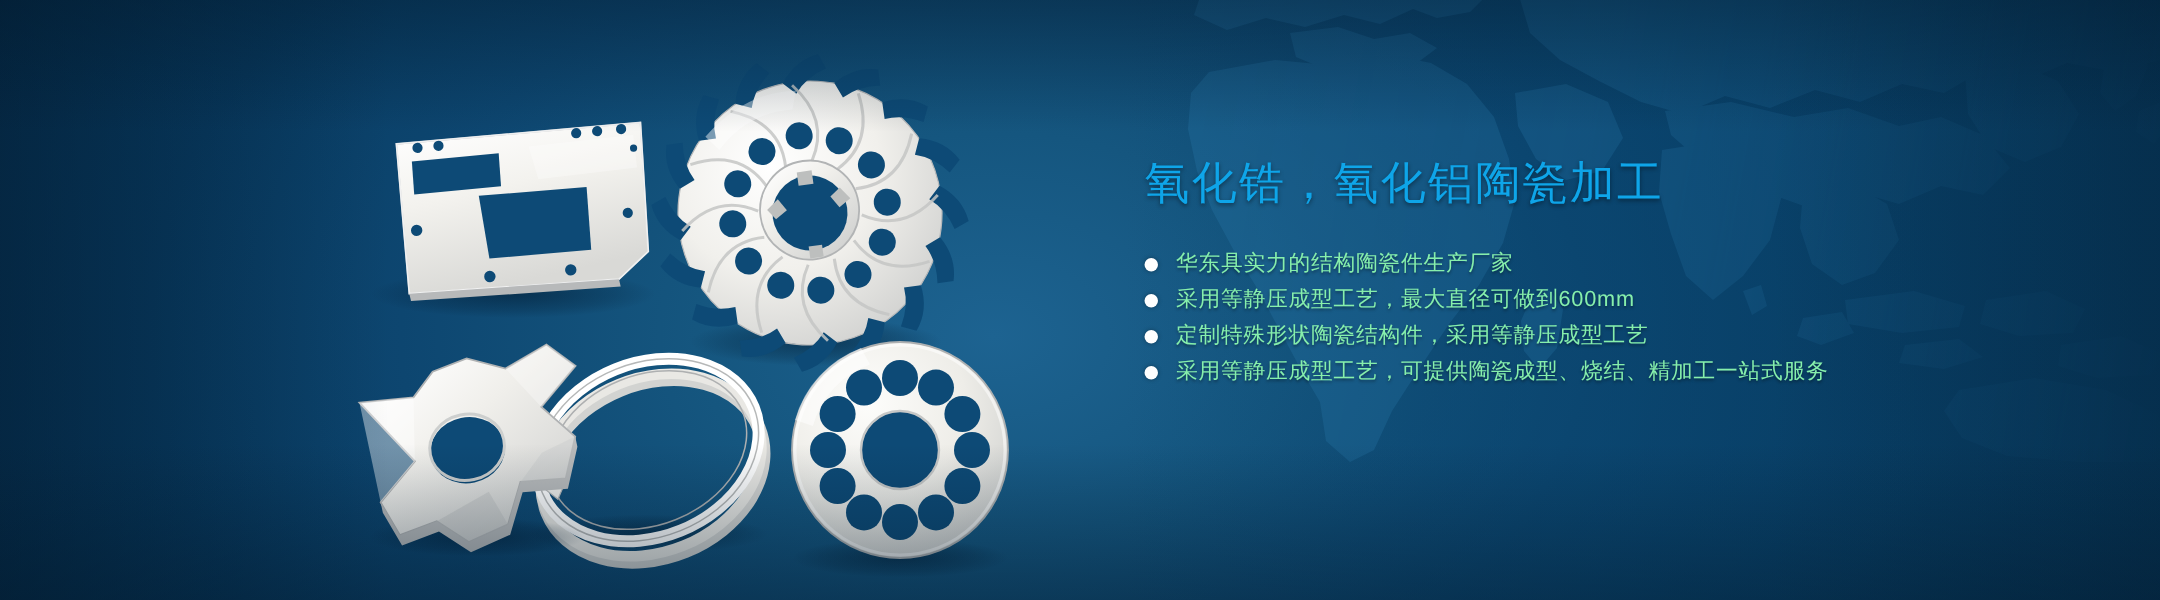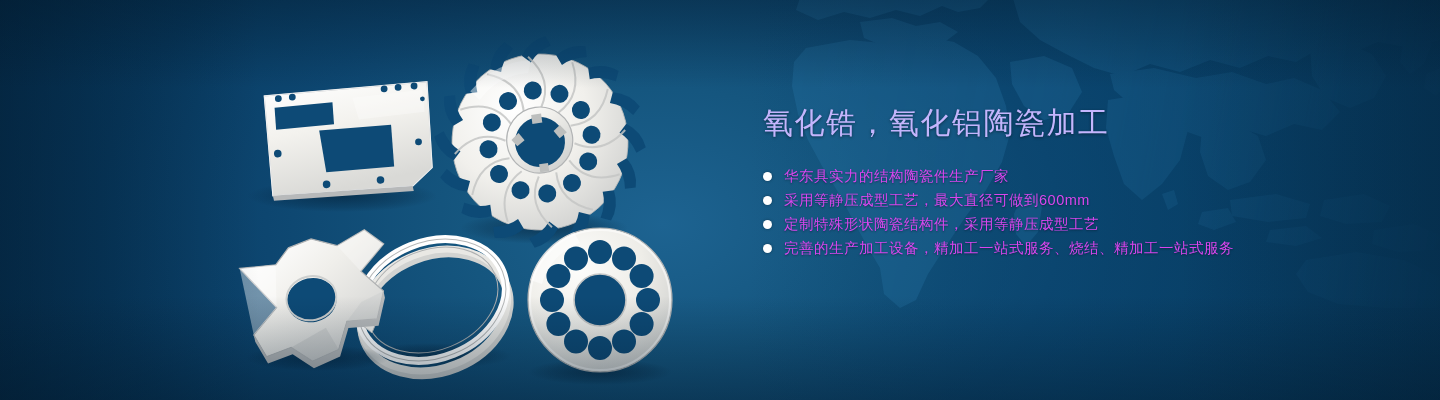--- a/index.html
+++ b/index.html
@@ -40,21 +40,21 @@
     opacity:.30;
     -webkit-mask-image:linear-gradient(100deg, rgba(0,0,0,1) 0%, rgba(0,0,0,.85) 45%, rgba(0,0,0,.25) 80%, rgba(0,0,0,0) 100%);
             mask-image:linear-gradient(100deg, rgba(0,0,0,1) 0%, rgba(0,0,0,.85) 45%, rgba(0,0,0,.25) 80%, rgba(0,0,0,0) 100%);
   }
   .worldmap svg { width:100%; height:100%; display:block; }
 
   
   .text-col { position:absolute; left:763px; top:104px; width:560px; }
 
   .headline {
-    color:#c4b5fd;
+    color:#0ea5e9;
     font-size:30px;
     line-height:1.28;
     letter-spacing:1.5px;
     font-weight:400;
     text-shadow:0 1px 3px rgba(0,0,0,.45);
     white-space:nowrap;
   }
 
   .bullets { margin-top:22px; list-style:none; }
   .bullet-row {
@@ -65,21 +65,21 @@
   }
   .bullet-dot {
     width:9px; height:9px;
     border-radius:50%;
     background:#ffffff;
     flex:0 0 9px;
     margin-right:12px;
     box-shadow:0 0 3px rgba(0,0,0,.35);
   }
   .bullet-text {
-    color:#d946ef;
+    color:#86efac;
     font-size:14.5px;
     letter-spacing:.5px;
     line-height:24px;
     white-space:nowrap;
     text-shadow:0 1px 2px rgba(0,0,0,.40);
   }
 
   
   .products { position:absolute; left:0; top:0; width:720px; height:400px; }
   .products svg { display:block; width:100%; height:100%; }
@@ -349,18 +349,18 @@
       <li class="bullet-row">
         <span class="bullet-dot"></span>
         <span class="bullet-text">采用等静压成型工艺，最大直径可做到600mm</span>
       </li>
       <li class="bullet-row">
         <span class="bullet-dot"></span>
         <span class="bullet-text">定制特殊形状陶瓷结构件，采用等静压成型工艺</span>
       </li>
       <li class="bullet-row">
         <span class="bullet-dot"></span>
-        <span class="bullet-text">完善的生产加工设备，精加工一站式服务、烧结、精加工一站式服务</span>
+        <span class="bullet-text">采用等静压成型工艺，可提供陶瓷成型、烧结、精加工一站式服务</span>
       </li>
     </ul>
   </div>
 
 </div>
 
 </body></html>

